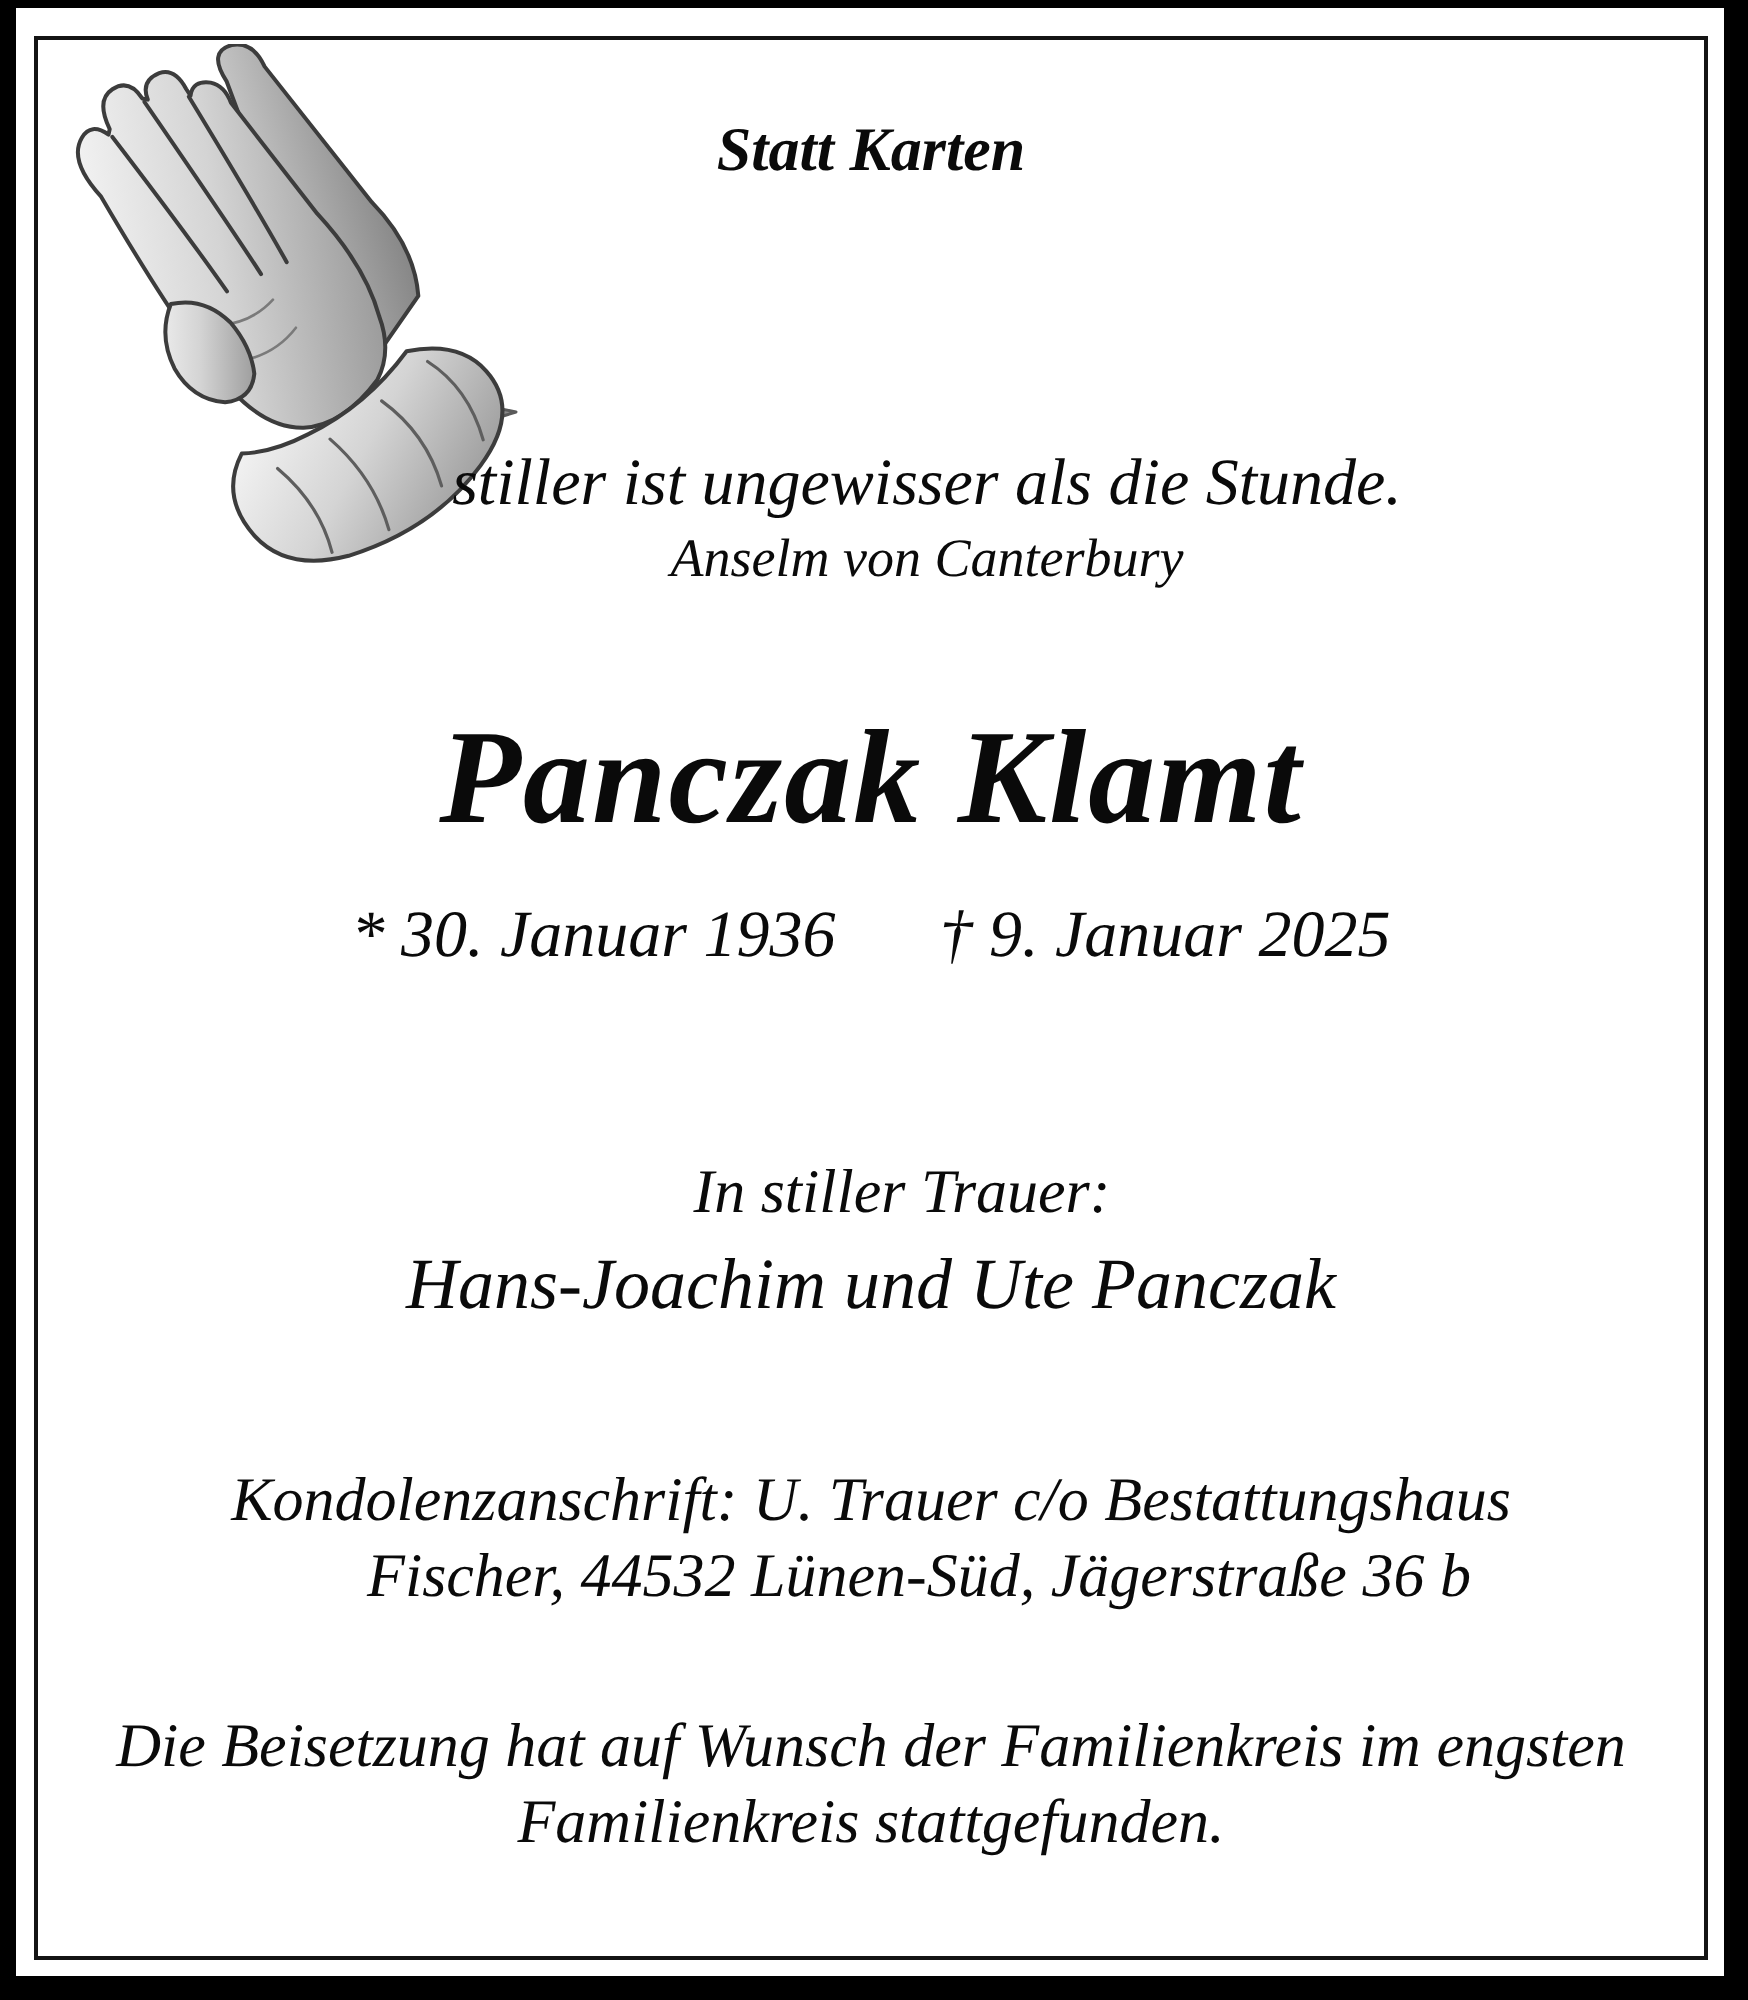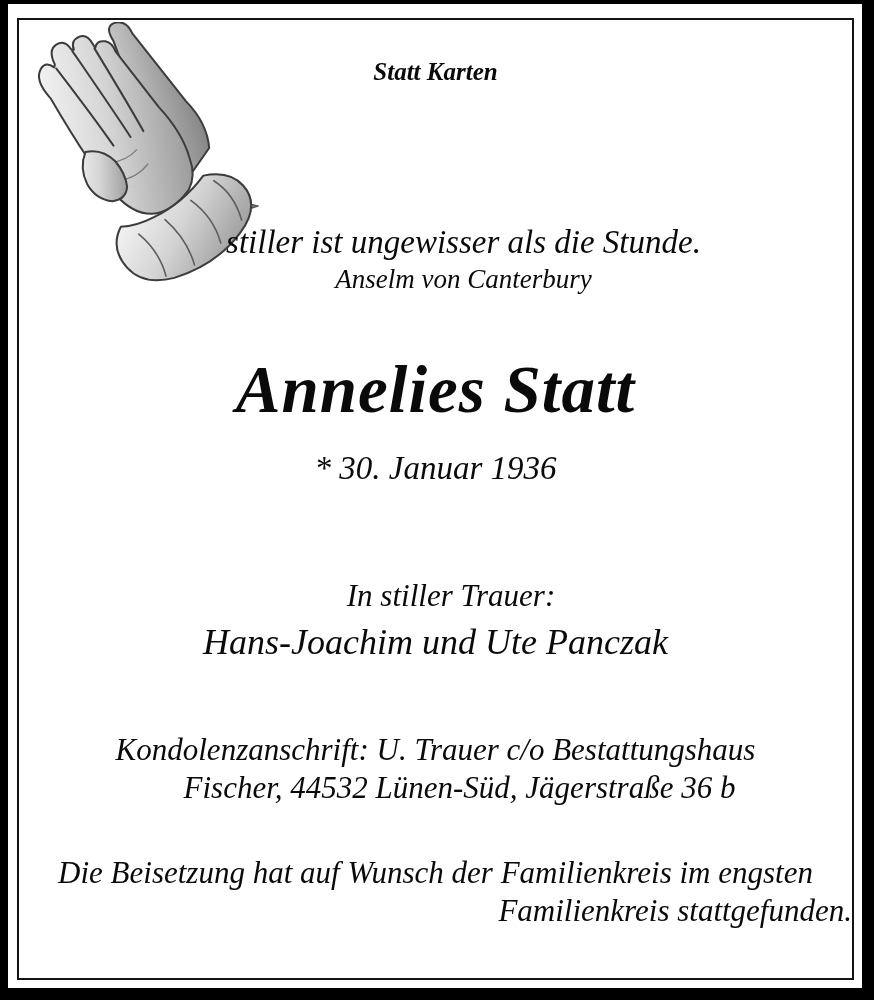--- a/index.html
+++ b/index.html
@@ -44,32 +44,32 @@
     white-space: nowrap;
     line-height: 1.12;
   }
   .hands {
     position: absolute;
     left: 3px;
     top: 2px;
     width: 240px;
     height: 290px;
   }
-  .statt        { top: 38px;  font-size: 25px; font-weight: 700; }
+  .statt        { top: 38px;  font-size: 31px; font-weight: 700; }
   .quote-1      { top: 161px; left: 56px; font-size: 33px; }
   .quote-2      { top: 204px; left: 56px; font-size: 33px; }
   .quote-attr   { top: 244px; left: 56px; font-size: 27px; }
   .name         { top: 332px; font-size: 67px; font-weight: 700; letter-spacing: 1px; }
   .dates        { top: 430px; font-size: 33px; display: flex; justify-content: center; gap: 52px; }
   .mourn-intro  { top: 559px; font-size: 31px; padding-left: 31px; }
   .mourn-names  { top: 602px; font-size: 36px; font-weight: 400; }
   .kond-1       { top: 713px; font-size: 31px; }
   .kond-2       { top: 751px; font-size: 31px; padding-left: 48px; }
   .beis-1       { top: 836px; font-size: 31px; }
-  .beis-2       { top: 874px; font-size: 31px; text-align: right; }
+  .beis-2       { top: 874px; font-size: 31px; }
 </style>
 </head>
 <body>
 
 <div class="stage">
   <div class="card">
     <div class="frame">
 
       <svg class="hands" viewBox="0 0 240 290" aria-hidden="true">
         <defs>
@@ -106,24 +106,25 @@
           <path fill="none" stroke="#5e5e5e" stroke-width="1.6" d="M128,206 Q138,232 130,258"></path>
           <path fill="none" stroke="#5e5e5e" stroke-width="1.6" d="M158,202 Q168,224 160,250"></path>
         </g>
       </svg>
 
       <div class="txt statt">Statt Karten</div>
 
       <div class="txt quote-2">stiller ist ungewisser als die Stunde.</div>
       <div class="txt quote-attr">Anselm von Canterbury</div>
 
-      <div class="txt name">Annelies Statt</div>
+      <div class="txt name">Panczak Klamt</div>
 
       <div class="txt dates">
         <span>* 30. Januar 1936</span>
+        <span>† 9. Januar 2025</span>
       </div>
 
       <div class="txt mourn-intro">In stiller Trauer:</div>
       <div class="txt mourn-names">Hans-Joachim und Ute Panczak</div>
 
       <div class="txt kond-1">Kondolenzanschrift: U. Trauer c/o Bestattungshaus</div>
       <div class="txt kond-2">Fischer, 44532 Lünen-Süd, Jägerstraße 36 b</div>
 
       <div class="txt beis-1">Die Beisetzung hat auf Wunsch der Familienkreis im engsten</div>
       <div class="txt beis-2">Familienkreis stattgefunden.</div>

